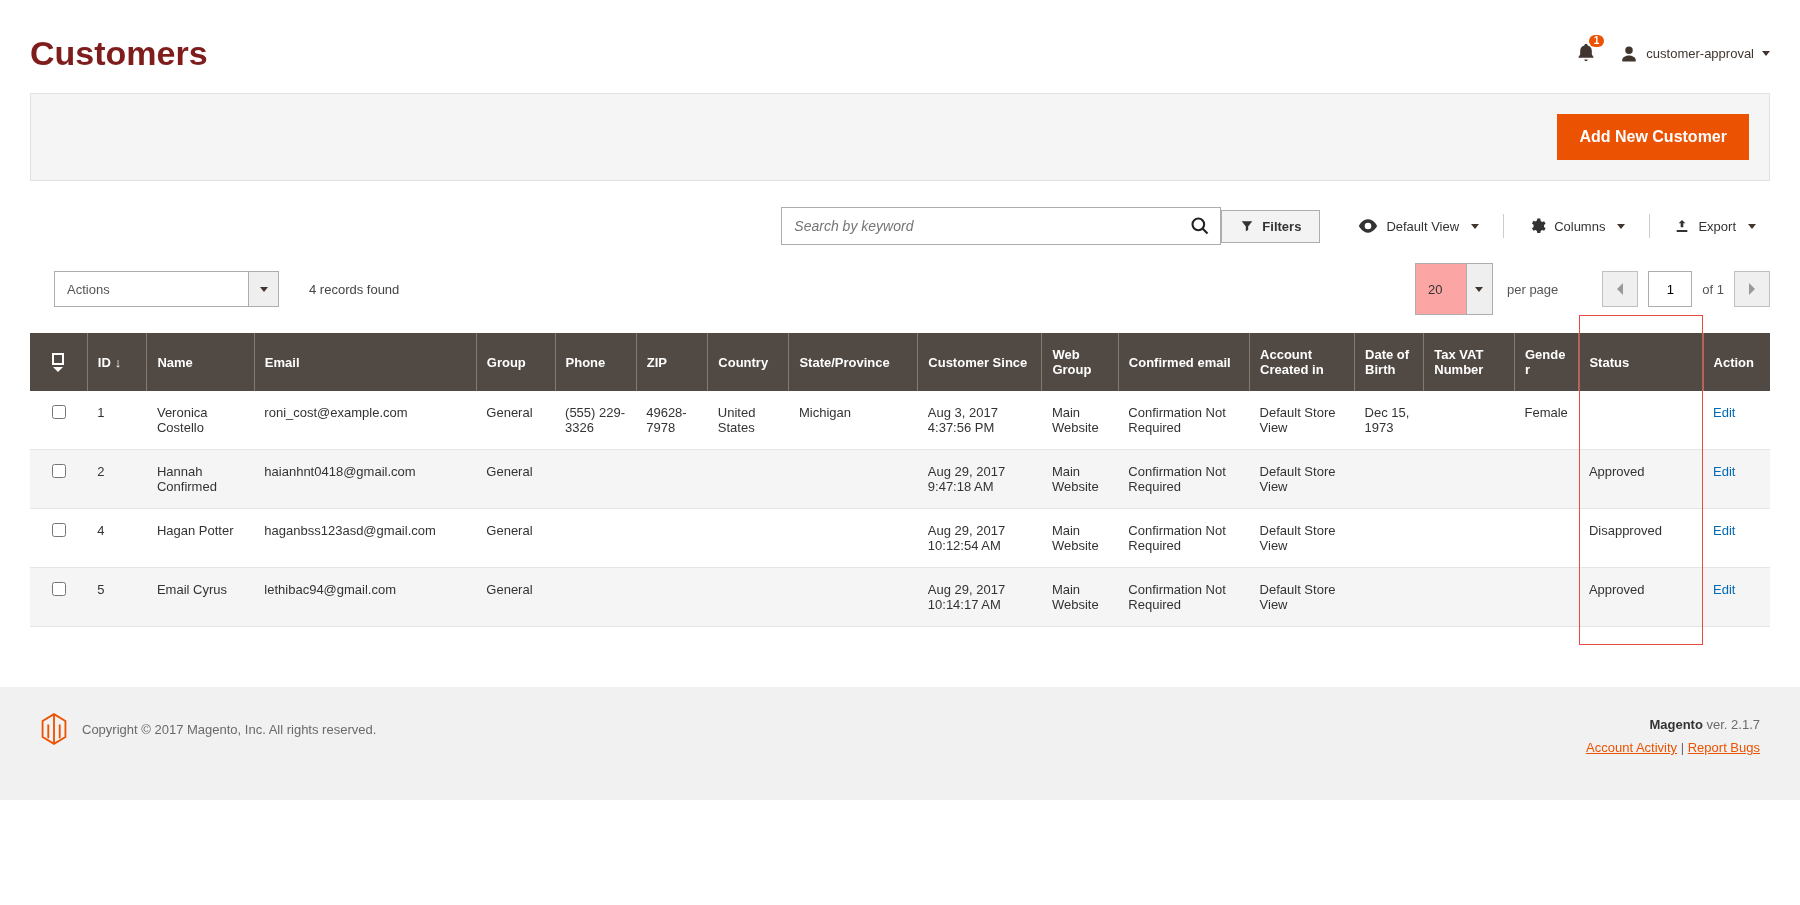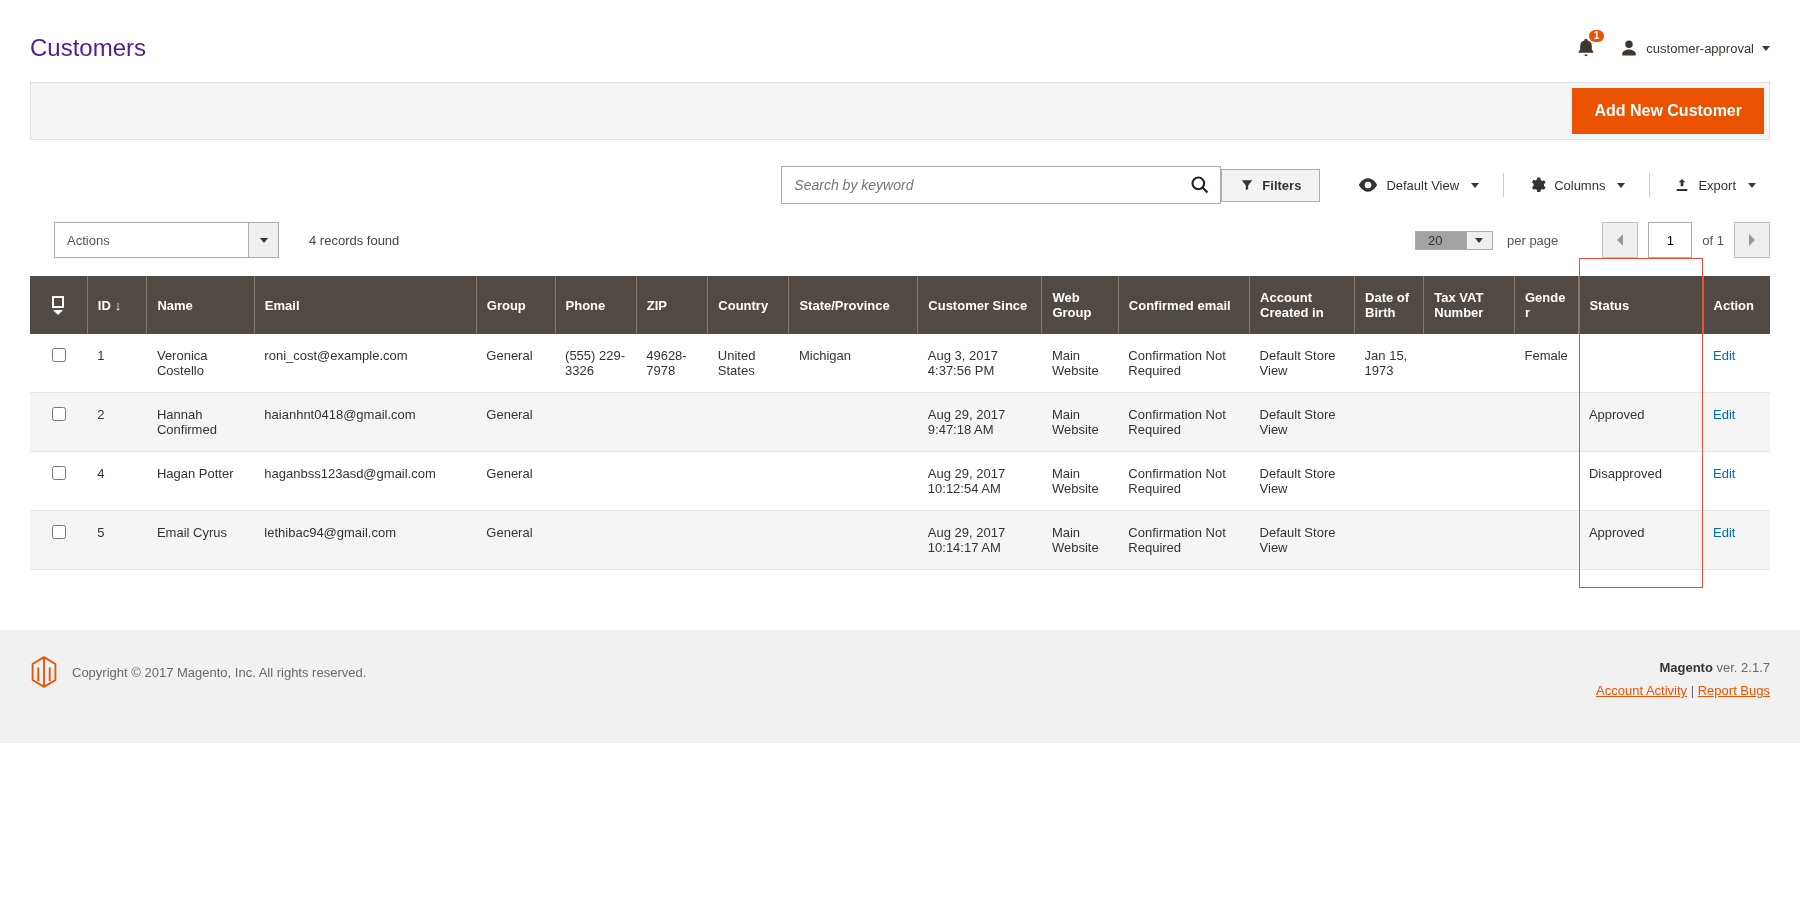--- a/index.html
+++ b/index.html
@@ -11,23 +11,23 @@
     width: 1800px;
   }
   .page-wrap { padding: 0 30px; }
   .header-bar {
     display: flex;
     justify-content: space-between;
     align-items: center;
     padding: 34px 0 20px 0;
   }
   .page-title {
-    font-size: 24px;
-    font-weight: 400;
-    color: #4c1d95;
+    font-size: 34px;
+    font-weight: 700;
+    color: #7f1d1d;
   }
   .header-actions {
     display: flex;
     align-items: center;
     gap: 24px;
   }
   .bell-wrap { position: relative; cursor: pointer; }
   .bell-icon { fill: #41362f; }
   .bell-badge {
     position: absolute;
@@ -52,21 +52,21 @@
     width: 0; height: 0;
     border-left: 4px solid transparent;
     border-right: 4px solid transparent;
     border-top: 5px solid #41362f;
   }
 
   .primary-section {
     background: #f5f5f5;
     display: flex;
     justify-content: flex-end;
-    padding: 5px;
+    padding: 20px;
     border: 1px solid #e1e1e1;
   }
   .btn-primary {
     background: #eb5202;
     color: #fff;
     font-size: 16px;
     font-weight: 600;
     border: none;
     padding: 14px 22px;
     cursor: pointer;
@@ -169,22 +169,22 @@
   .records-found { color: #444; }
 
   .right-tools {
     display: flex;
     align-items: center;
     gap: 14px;
   }
   .page-size {
     display: flex;
     border: 1px solid #adadad;
-    height: 19px;
-    background: #a3a3a3;
+    height: 52px;
+    background: #fca5a5;
     justify-content: center;
   }
   .page-size .val {
     width: 50px;
     display: flex;
     align-items: center;
     padding-left: 12px;
   }
   .page-size .dd-btn {
     width: 26px;
@@ -293,21 +293,21 @@
   .highlight-box {
     position: absolute;
     border: 1px solid #e74c3c;
     pointer-events: none;
   }
   .grid-wrap { position: relative; }
 
   .footer {
     background: #f1f1f1;
     margin-top: 60px;
-    padding: 26px 30px 40px;
+    padding: 26px 40px 40px;
     display: flex;
     justify-content: space-between;
     align-items: flex-start;
     color: #6a6a6a;
   }
   .footer-left {
     display: flex;
     align-items: center;
     gap: 14px;
   }
@@ -487,21 +487,21 @@
             <td>roni_cost@example.com</td>
             <td>General</td>
             <td>(555) 229-3326</td>
             <td>49628-7978</td>
             <td>United States</td>
             <td>Michigan</td>
             <td>Aug 3, 2017 4:37:56 PM</td>
             <td>Main Website</td>
             <td>Confirmation Not Required</td>
             <td>Default Store View</td>
-            <td>Jan 15, 1973</td>
+            <td>Dec 15, 1973</td>
             <td></td>
             <td>Female</td>
             <td></td>
             <td><a class="link">Edit</a></td>
           </tr>
           <tr>
             <td class="chk-cell"><input type="checkbox" style=""></td>
             <td>2</td>
             <td>Hannah Confirmed</td>
             <td>haianhnt0418@gmail.com</td>

